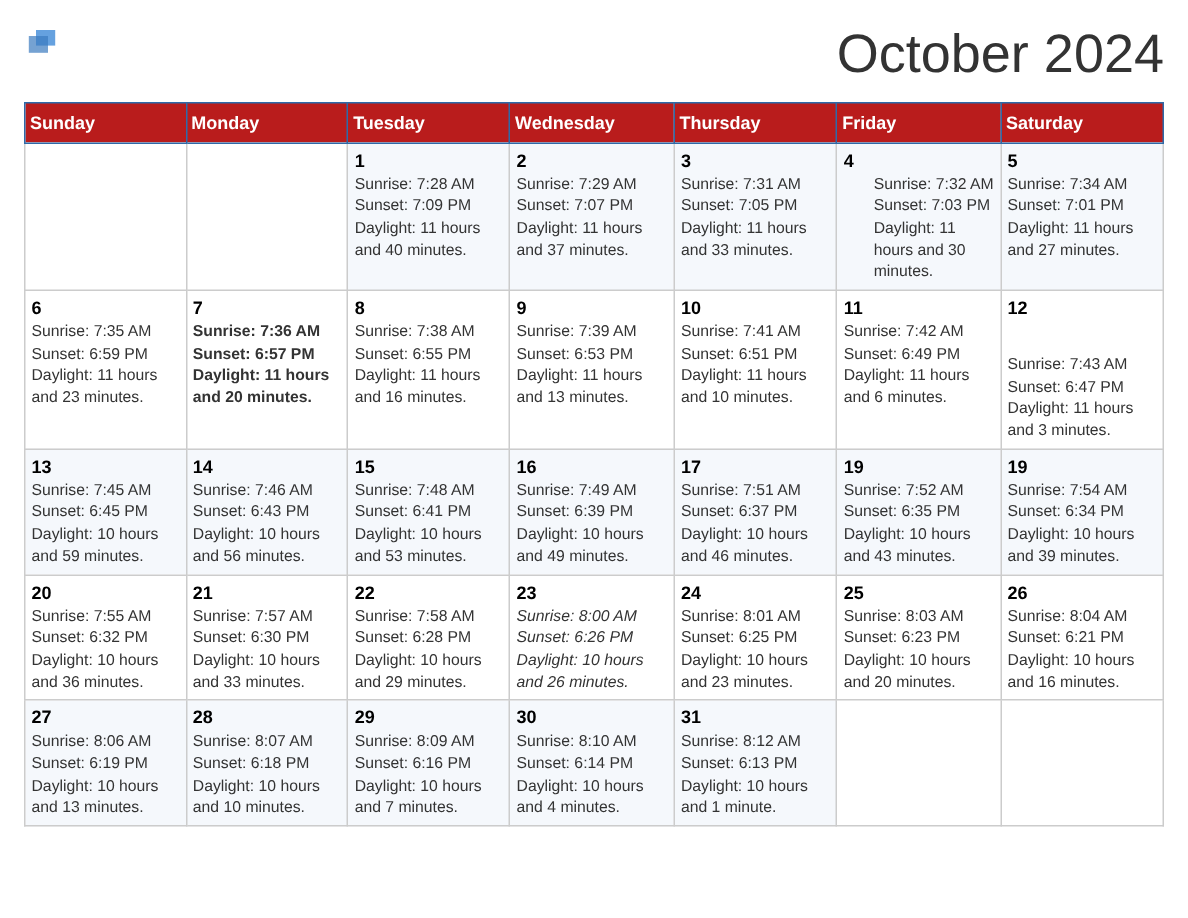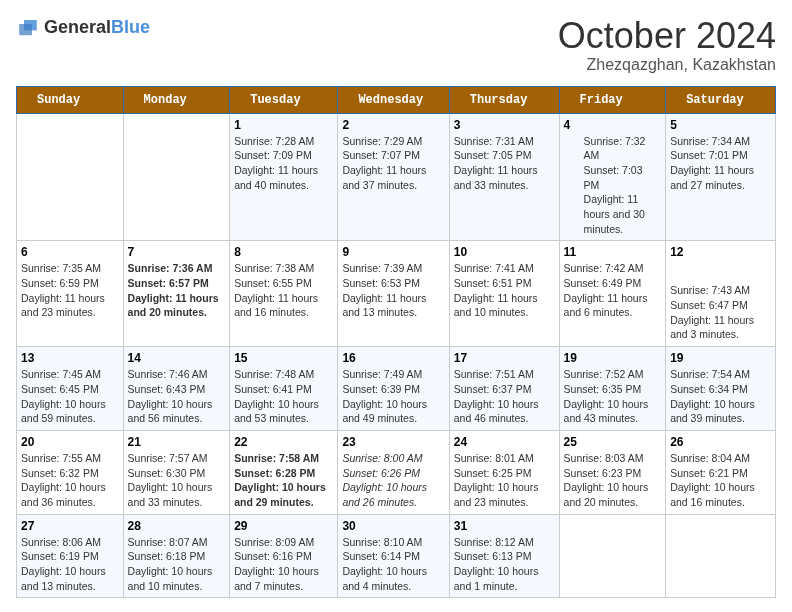--- a/index.html
+++ b/index.html
@@ -49,28 +49,27 @@
     .location-title {
       font-size: 16px;
       color: #555;
     }
     table {
       width: 100%;
       border-collapse: collapse;
       font-size: 11px;
     }
     thead tr th {
-      background-color: #a16207;
+      background-color: #b91c1c;
       color: #fff;
-      padding: 6px 20px;
+      padding: 6px 3px;
       text-align: left;
       font-size: 12px;
       font-weight: bold;
       border: 1px solid #2e6aa8;
-      font-family: Liberation Mono, monospace;
     }
     tbody tr td {
       border: 1px solid #ccc;
       padding: 4px;
       vertical-align: top;
       width: 113px;
       min-height: 70px;
       background: #fff;
     }
     tbody tr:nth-child(odd) td {
@@ -96,29 +95,23 @@
   </style>
 </head>
 <body>
 
 <div class="header">
   <div class="logo">
     <svg class="logo-icon" viewBox="0 0 30 30" xmlns="http://www.w3.org/2000/svg">
       <polygon points="10,5 26,5 26,18 10,18" fill="#4a90d9" opacity="0.85"></polygon>
       <polygon points="4,10 20,10 20,24 4,24" fill="#3a7abf" opacity="0.7"></polygon>
     </svg>
-    <div>
-      <div>
-        <span class="logo-text-general">General</span><span class="logo-text-blue">Blue</span>
-      </div>
-    </div>
   </div>
   <div class="title-block">
     <div class="month-title">October 2024</div>
-    <div class="location-title">Zhezqazghan, Kazakhstan</div>
   </div>
 </div>
 
 <table>
   <thead>
     <tr>
     <th>Sunday</th>
         <th>Monday</th>
         <th>Tuesday</th>
         <th>Wednesday</th>
@@ -258,21 +251,21 @@
 Daylight: 10 hours and 36 minutes.</div>
         </td>
         <td>
           <span class="day-num">21</span>
           <div class="day-info" style="white-space: pre-line;">Sunrise: 7:57 AM
 Sunset: 6:30 PM
 Daylight: 10 hours and 33 minutes.</div>
         </td>
         <td>
           <span class="day-num">22</span>
-          <div class="day-info" style="white-space: pre-line; font-weight: bold;">Sunrise: 7:58 AM
+          <div class="day-info" style="white-space: pre-line;">Sunrise: 7:58 AM
 Sunset: 6:28 PM
 Daylight: 10 hours and 29 minutes.</div>
         </td>
         <td>
           <span class="day-num">23</span>
           <div class="day-info" style="white-space: pre-line; font-style: italic;">Sunrise: 8:00 AM
 Sunset: 6:26 PM
 Daylight: 10 hours and 26 minutes.</div>
         </td>
         <td>

